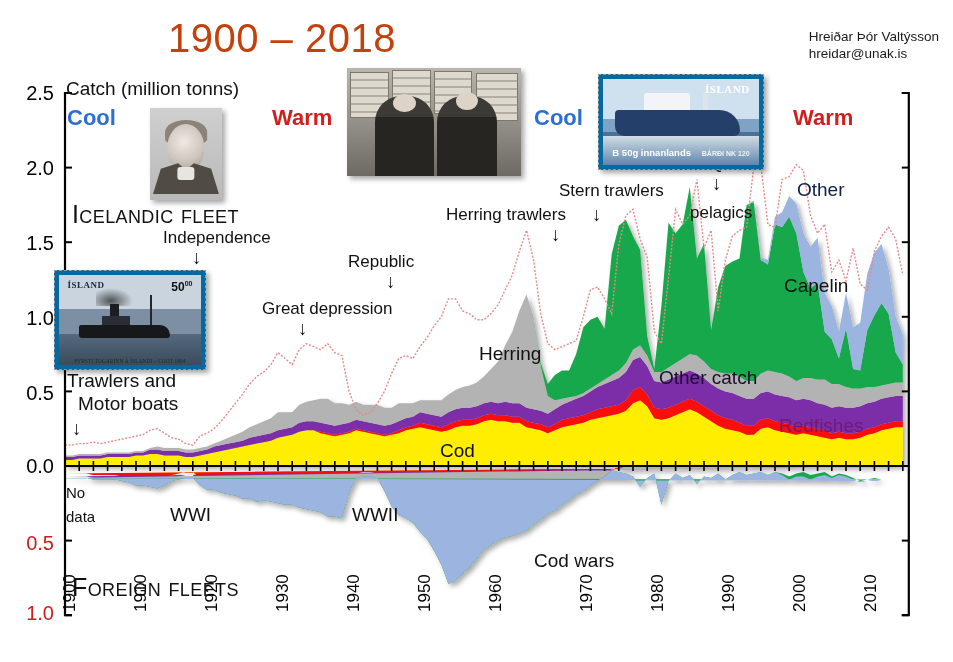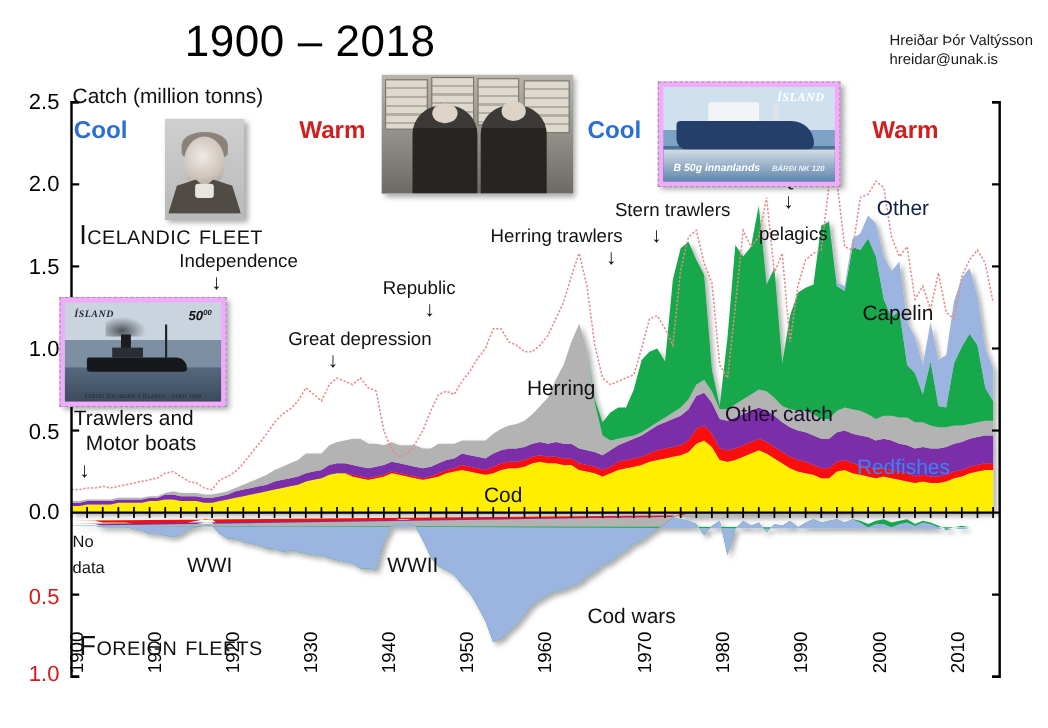--- a/index.html
+++ b/index.html
@@ -9,21 +9,21 @@
     background: #ffffff;
     font-family: "Liberation Sans", sans-serif;
     overflow: hidden;
     position: relative;
   }
   #root { position:absolute; inset:0; }
 
   
   .title {
     position:absolute; left:168px; top:16px;
-    font-size:40px; font-weight:400; color:#000000;
+    font-size:40px; font-weight:400; color:#c2410c;
     letter-spacing:0.5px; white-space:nowrap;
   }
 
   
   .attrib {
     position:absolute; right:14px; top:28px;
     font-size:13.5px; line-height:17px; color:#1a1a1a; text-align:left;
   }
 
   
@@ -89,24 +89,23 @@
   }
   .factory .p1 { left:16%; } .factory .p2 { left:52%; }
   .factory .f1, .factory .f2 {
     position:absolute; width:13%; height:17%; border-radius:50%;
     background:#ddd4c7;
   }
   .factory .f1 { left:26.5%; top:24%; } .factory .f2 { left:62.5%; top:22%; }
 
   
   .stamp {
-    background:#f0abfc;
+    background:#0369a1;
     border:1px dashed #9a9a9a;
     padding:3px;
-    font-style:italic;
   }
   .stamp .inner { position:absolute; inset:4px; overflow:hidden; }
 
   .stamp-old .inner { background:linear-gradient(180deg,#c9d4de 0 38%, #7d8fa3 38% 70%, #4f6073 70% 100%); }
   .stamp-old .sea { position:absolute; left:0; right:0; bottom:0; height:34%;
                     background:linear-gradient(180deg,#55697e,#3b4b5c); }
   .stamp-old .hull { position:absolute; left:14%; bottom:30%; width:64%; height:15%;
                      background:#16181c; border-radius:2px 10px 3px 3px; }
   .stamp-old .cabin{ position:absolute; left:30%; bottom:44%; width:20%; height:10%; background:#2a2d33; }
   .stamp-old .funnel{position:absolute; left:36%; bottom:52%; width:6%; height:16%; background:#1b1d21; }
@@ -300,21 +299,21 @@
 
   <div class="ann big" style="left:67px; top:370px;">Trawlers and</div>
   <div class="ann big" style="left:78px; top:393px;">Motor boats</div>
   <div class="arrow" style="left:72px; top:418px;">↓</div>
 
   <div class="ann big" style="left:170px; top:504px;">WWI</div>
   <div class="ann big" style="left:352px; top:504px;">WWII</div>
   <div class="ann big" style="left:534px; top:550px;">Cod wars</div>
 
   <div class="ann big" style="left:440px; top:440px;">Cod</div>
-  <div class="ann big" style="left:779px; top:415px; color:#3b82f6;">Redfishes</div>
+  <div class="ann big" style="left:779px; top:415px; color:#701a75;">Redfishes</div>
   <div class="ann big" style="left:659px; top:367px; color:#1c0b2e;">Other catch</div>
   <div class="ann big" style="left:479px; top:343px;">Herring</div>
   <div class="ann big" style="left:744px; top:275px;margin-left:40px;">Capelin</div>
   <div class="ann big" style="left:797px; top:179px; color:#10204a;">Other</div>
 
   <div class="photo portrait" style="left:150px; top:108px; width:72px; height:92px;">
     <div class="hair"></div>
     <div class="head"></div>
     <div class="body"></div>
     <div class="collar"></div>

